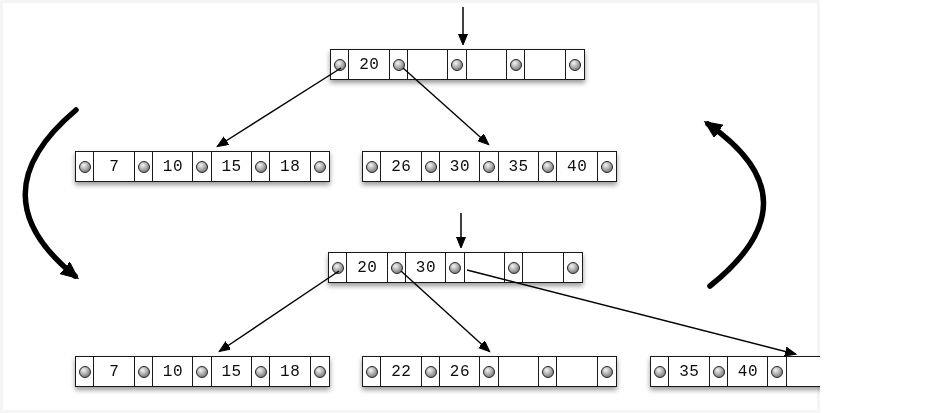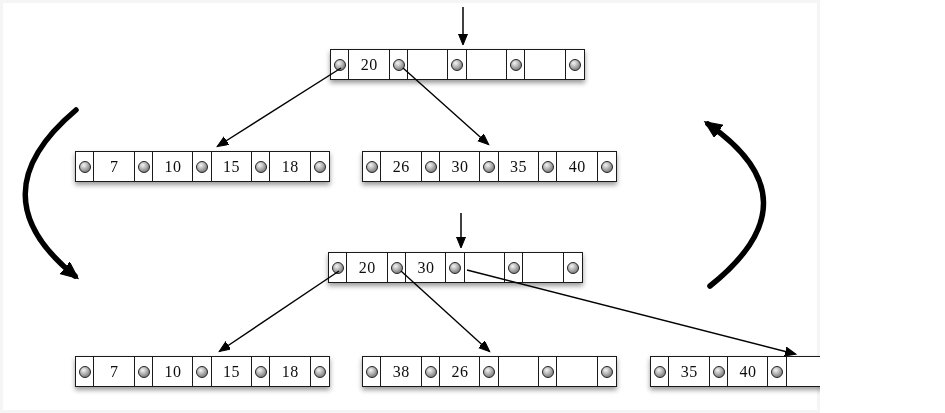--- a/index.html
+++ b/index.html
@@ -10,21 +10,21 @@
     --page-bg:#ffffff;
     --frame:#f5f5f5;
   }
   html,body{margin:0;padding:0;background:#fff;}
   #stage{
     position:relative;
     width:820px;height:413px;
     background:var(--page-bg);
     box-shadow: inset 0 0 0 3px var(--frame);
     overflow:hidden;
-    font-family:Liberation Serif, serif;
+    font-family:Liberation Mono, monospace;
   }
   .node{
     position:absolute;
     display:flex;
     height:31px;
     filter: drop-shadow(0 3px 2.5px rgba(0,0,0,0.40));
     z-index:2;
   }
   .cell{
     box-sizing:border-box;
@@ -185,21 +185,21 @@
       </span>
       <span class="cell val">18</span>
       <span class="cell ptr">
         <span class="dot"></span>
       </span>
     </div>
   <div class="node" style="left:362px;top:356px">
       <span class="cell ptr">
         <span class="dot"></span>
       </span>
-      <span class="cell val">38</span>
+      <span class="cell val">22</span>
       <span class="cell ptr">
         <span class="dot"></span>
       </span>
       <span class="cell val">26</span>
       <span class="cell ptr">
         <span class="dot"></span>
       </span>
       <span class="cell val"></span>
       <span class="cell ptr">
         <span class="dot"></span>

